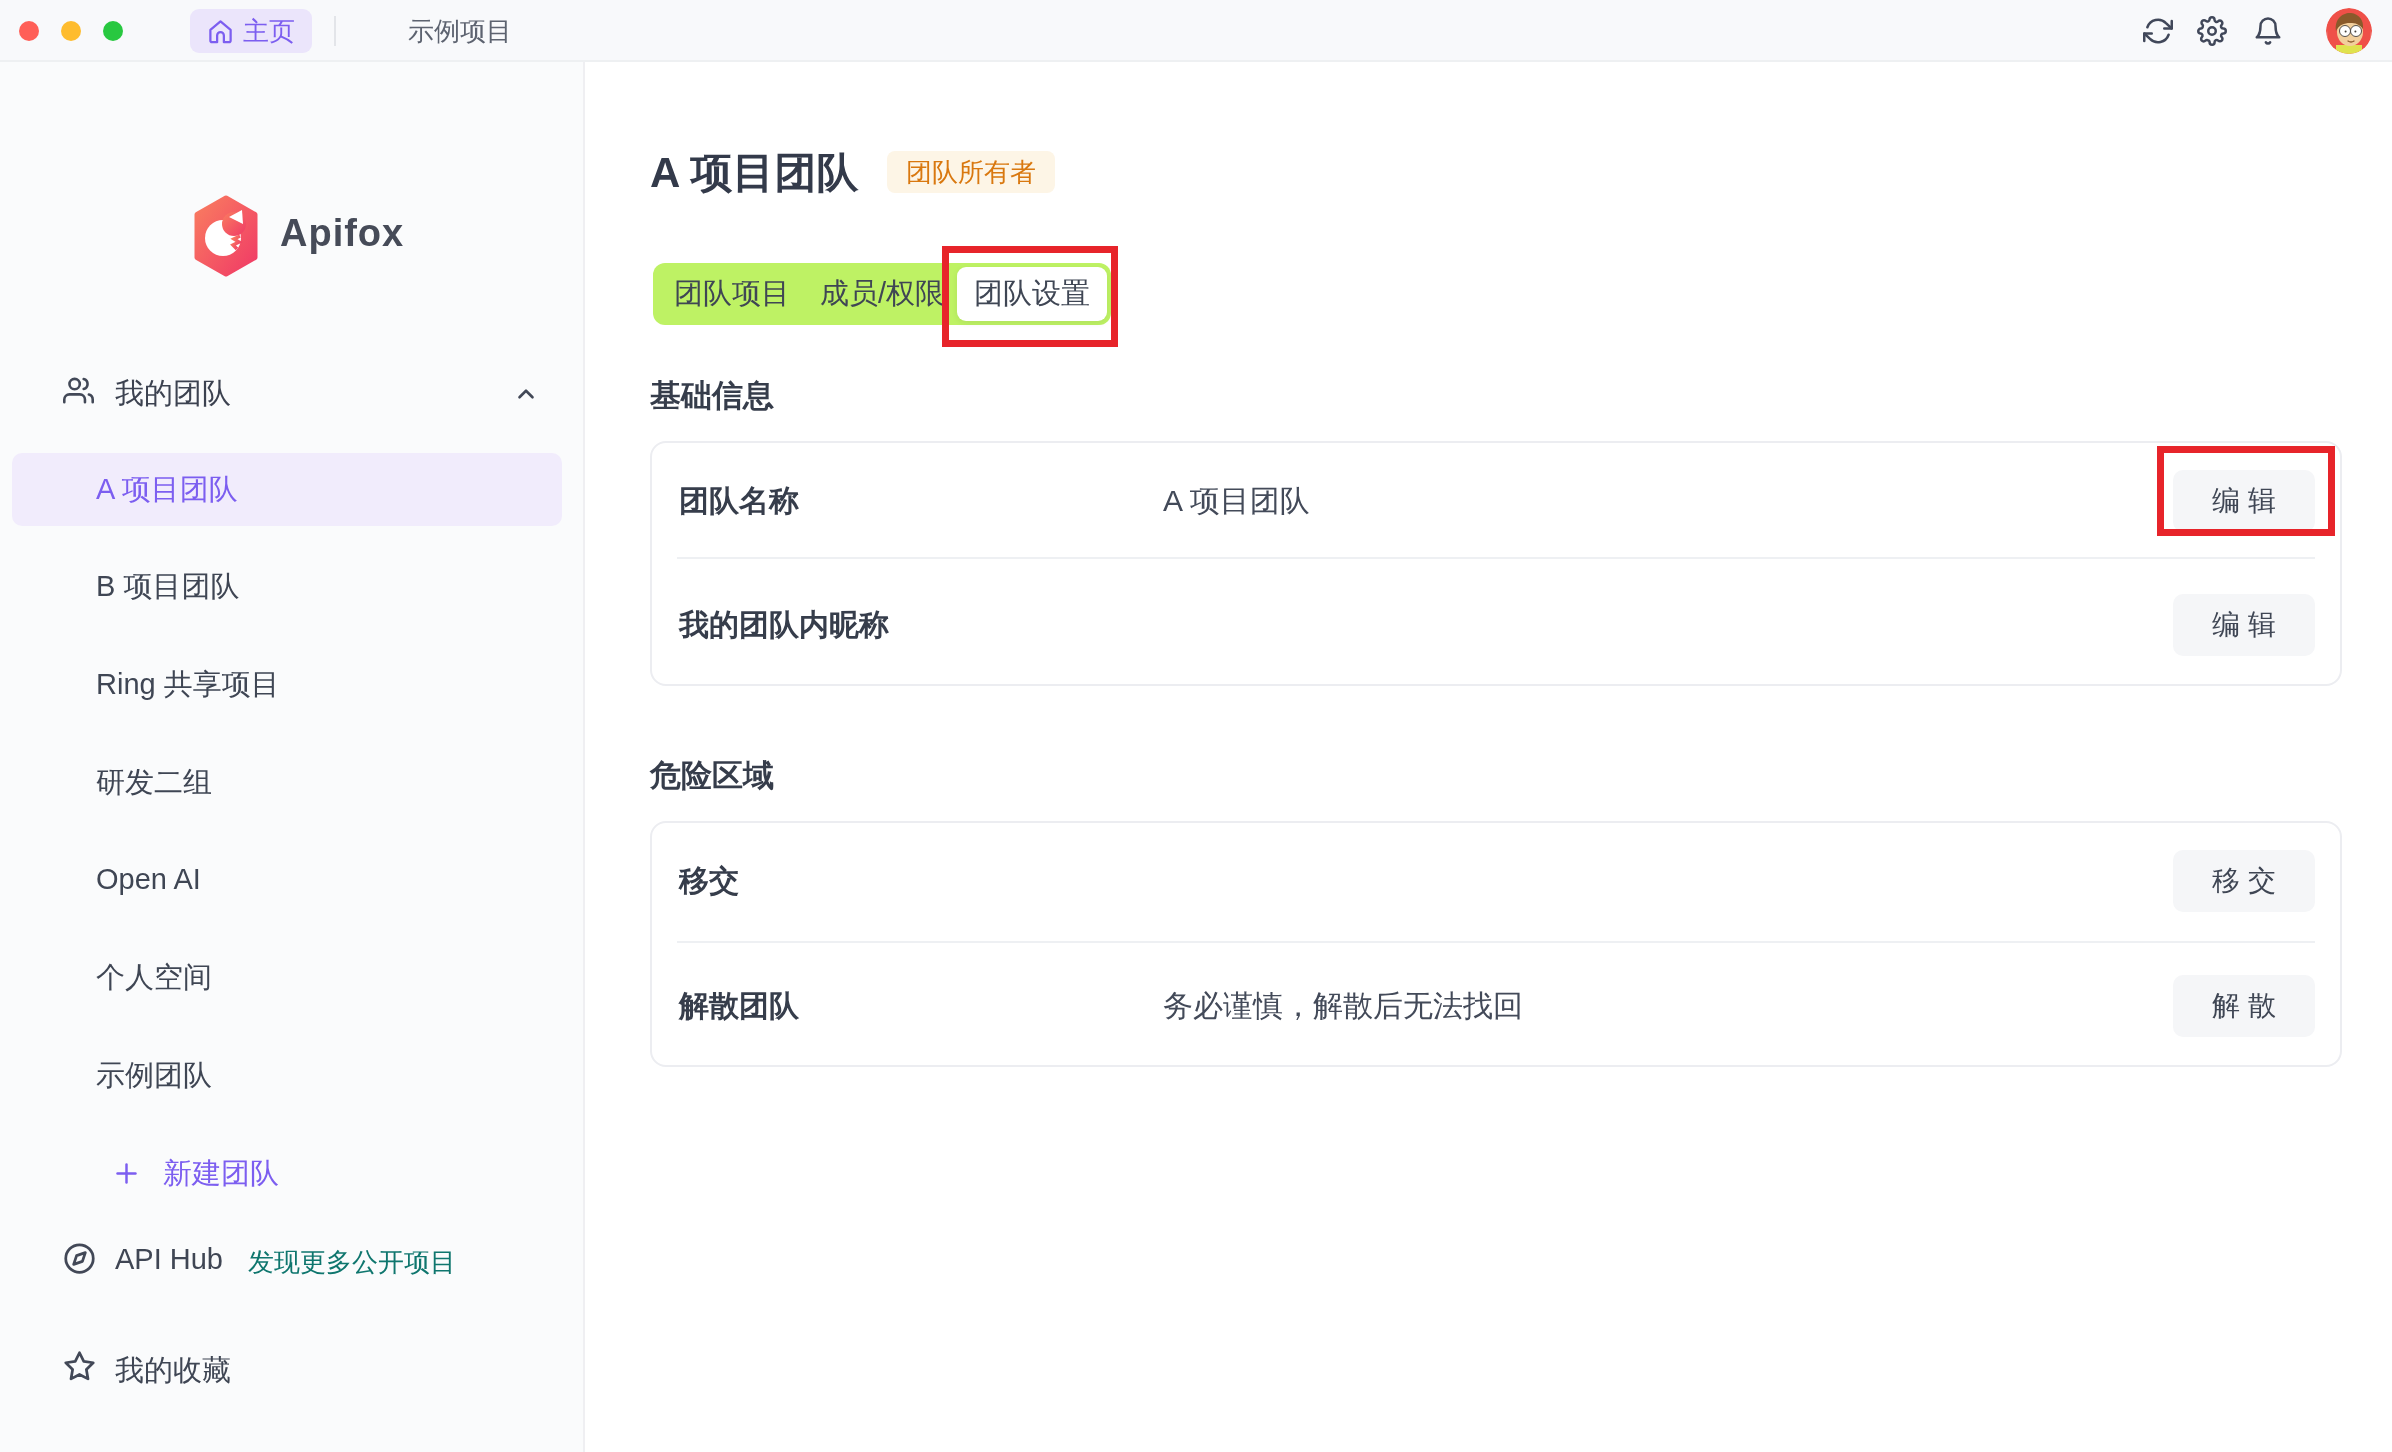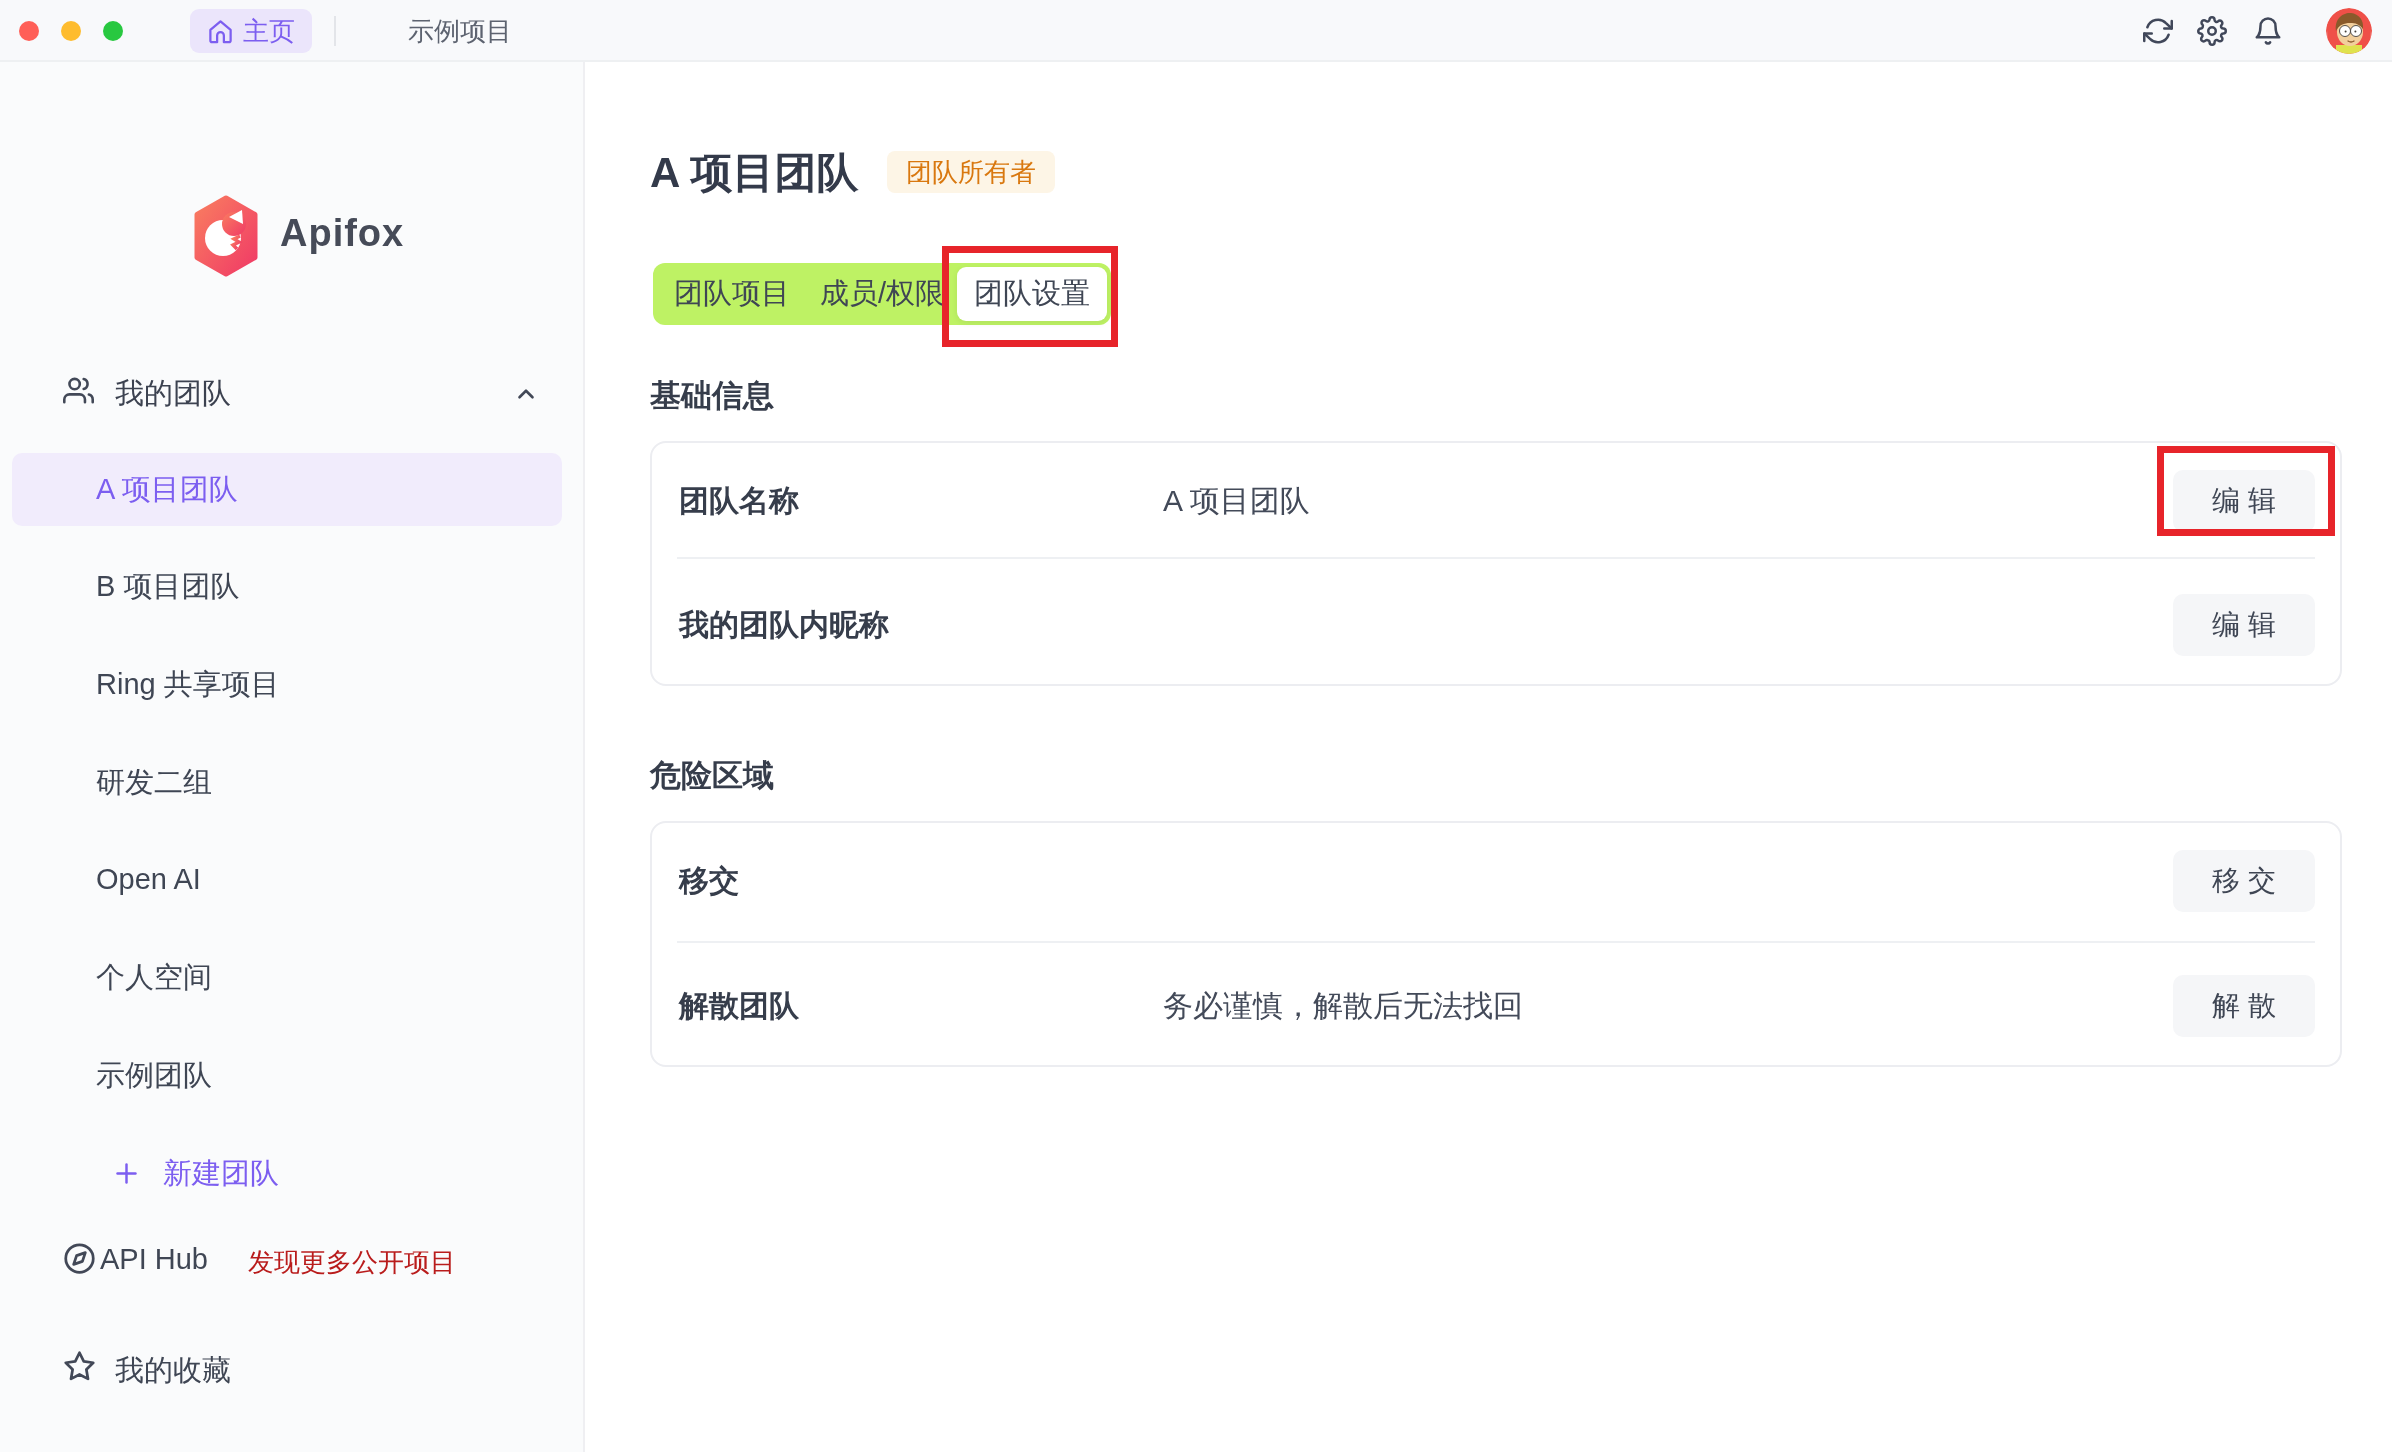--- a/index.html
+++ b/index.html
@@ -22,21 +22,21 @@
   
   .sidebar { left:0; top:62px; width:585px; height:1390px; background:#fafbfc; border-right:2px solid #efeff2; }
   .logo-text { left:280px; top:150px; font-size:38px; font-weight:700; color:#464b58; letter-spacing:1px; }
   .sb-header-label { left:115px; top:312px; font-size:29px; font-weight:500; color:#3c4250; }
   .team-item { left:12px; width:550px; height:73px; line-height:73px; padding-left:84px;
     font-size:29px; color:#3f4654; border-radius:10px; cursor:pointer; white-space:nowrap; }
   .team-item.active { background:#f1ecfc; color:#7c5ef0; font-weight:500; }
   .new-team { left:12px; top:1075px; width:550px; height:73px; display:flex; align-items:center;
     color:#7c5ef0; font-size:29px; cursor:pointer; }
   .sb-foot-label { font-size:29px; color:#3f4654; }
-  .sb-foot-hint { font-size:26px; color:#b91c1c; }
+  .sb-foot-hint { font-size:26px; color:#0f766e; }
   .sb-icon { color:#424857; }
 
   
   .page-title { left:650px; top:145px; font-size:42px; font-weight:600; color:#333a4a; }
   .owner-badge { left:887px; top:151px; height:42px; line-height:42px; padding:0 19px;
     background:#fdf5e6; color:#d9780f; font-size:26px; border-radius:8px; }
   .tabs { left:653px; top:263px; width:458px; height:62px; background:#bef264; border-radius:12px;
     display:flex; padding:4px; }
   .tab { flex:1; display:flex; align-items:center; justify-content:center; font-size:29px;
     color:#3f4654; cursor:pointer; border-radius:9px; white-space:nowrap; }
@@ -165,21 +165,21 @@
       <span style="margin-left:23px">新建团队</span>
     </div>
 
     <div class="abs" style="left:0;top:1171px;width:585px;height:50px">
       <span class="abs sb-icon" style="left:63px;top:9px">
         <svg width="33" height="33" viewBox="0 0 24 24" fill="none" stroke="currentColor" stroke-width="2" stroke-linecap="round" stroke-linejoin="round">
             <circle cx="12" cy="12" r="10"></circle>
             <polygon points="16.24 7.76 14.12 14.12 7.76 16.24 9.88 9.88 16.24 7.76"></polygon>
           </svg>
       </span>
-      <span class="abs sb-foot-label" style="left:100px;top:10px">API Hub</span>
+      <span class="abs sb-foot-label" style="left:115px;top:10px">API Hub</span>
       <span class="abs sb-foot-hint" style="left:248px;top:12px">发现更多公开项目</span>
     </div>
 
     <div class="abs" style="left:0;top:1279px;width:675px;height:50px">
       <span class="abs sb-icon" style="left:63px;top:9px">
         <svg width="33" height="33" viewBox="0 0 24 24" fill="none" stroke="currentColor" stroke-width="2" stroke-linecap="round" stroke-linejoin="round">
             <polygon points="12 2 15.09 8.26 22 9.27 17 14.14 18.18 21.02 12 17.77 5.82 21.02 7 14.14 2 9.27 8.91 8.26 12 2"></polygon>
           </svg>
       </span>
       <span class="abs sb-foot-label" style="left:115px;top:10px">我的收藏</span>

